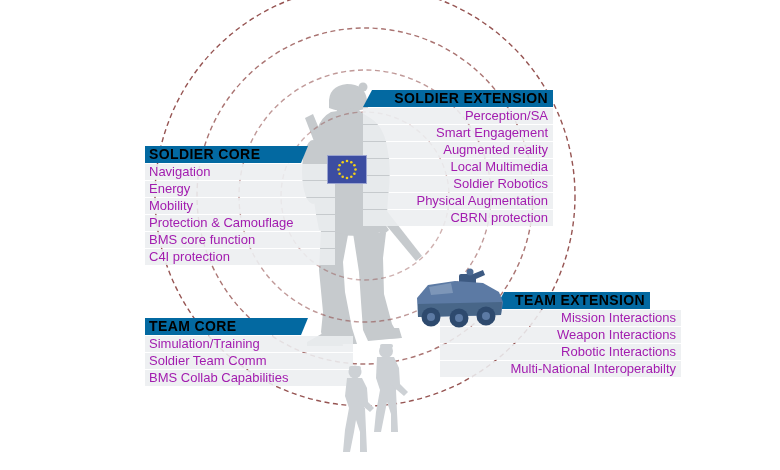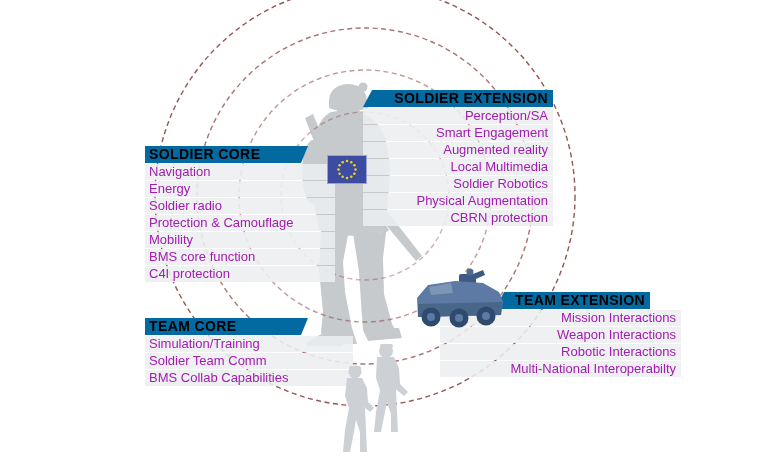--- a/index.html
+++ b/index.html
@@ -66,23 +66,22 @@
       <circle cx="365" cy="196" r="126" opacity="0.55"></circle>
       <circle cx="365" cy="196" r="168" opacity="0.75"></circle>
       <circle cx="365" cy="196" r="210" opacity="0.92"></circle>
     </g>
   </svg>
 
   <div class="cap-box align-left" id="box-soldier-core">
     <div class="cap-header">SOLDIER CORE</div>
     <div class="cap-row">Navigation</div>
     <div class="cap-row">Energy</div>
-    <div class="cap-row">Soldier radio</div>
+    <div class="cap-row">Mobility</div>
     <div class="cap-row">Protection &amp; Camouflage</div>
-    <div class="cap-row">Mobility</div>
     <div class="cap-row">BMS core function</div>
     <div class="cap-row">C4I protection</div>
   </div>
 
   <div class="cap-box align-right" id="box-soldier-extension">
     <div class="cap-header">SOLDIER EXTENSION</div>
     <div class="cap-row">Perception/SA</div>
     <div class="cap-row">Smart Engagement</div>
     <div class="cap-row">Augmented reality</div>
     <div class="cap-row">Local Multimedia</div>

